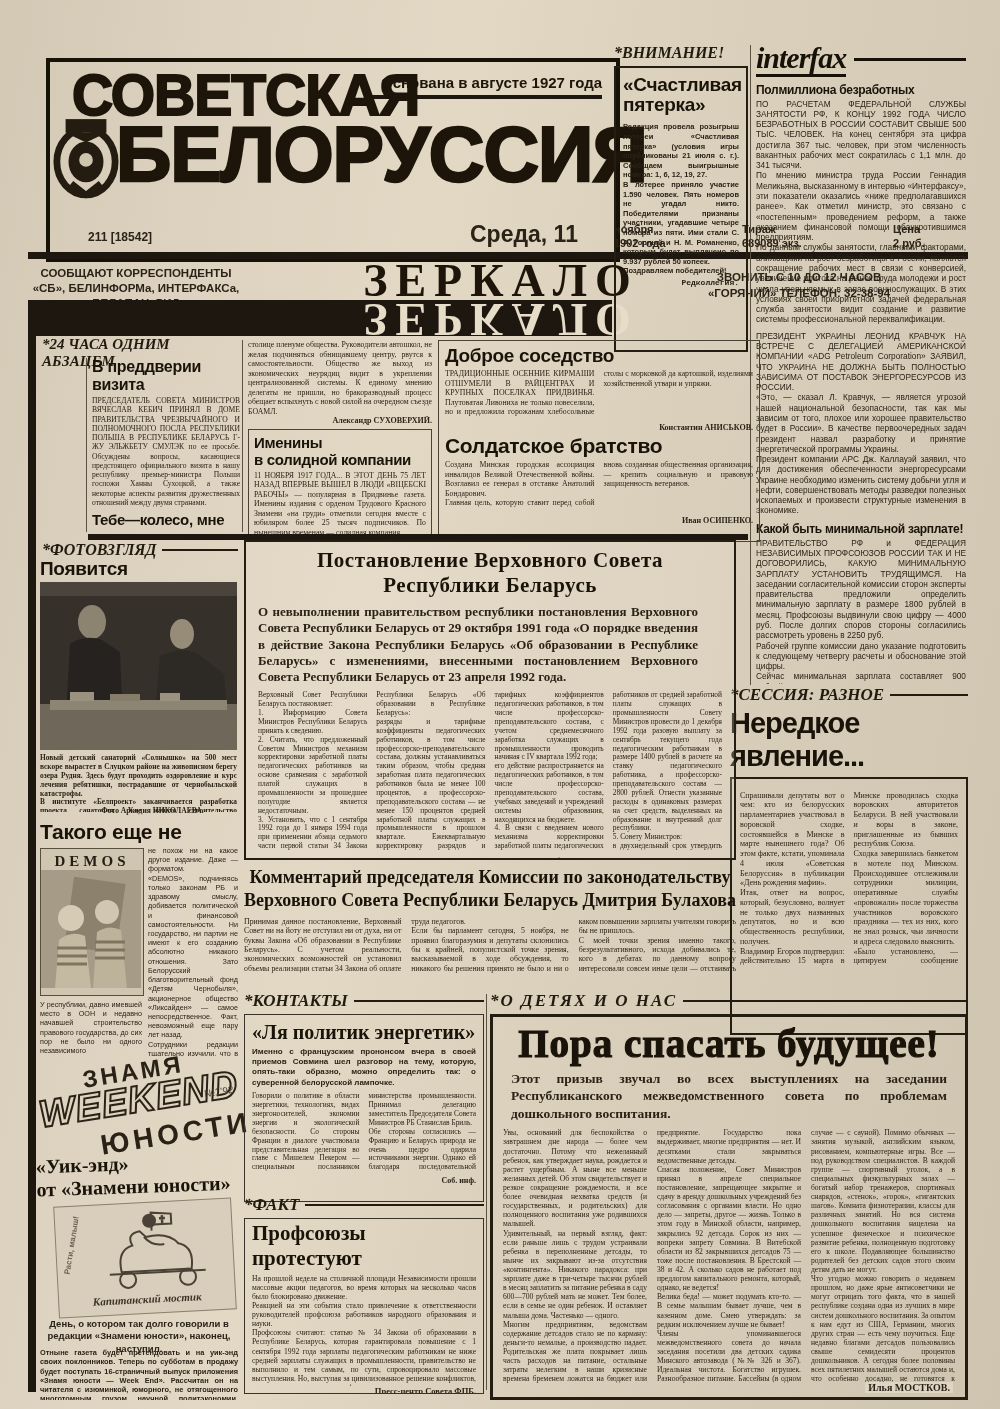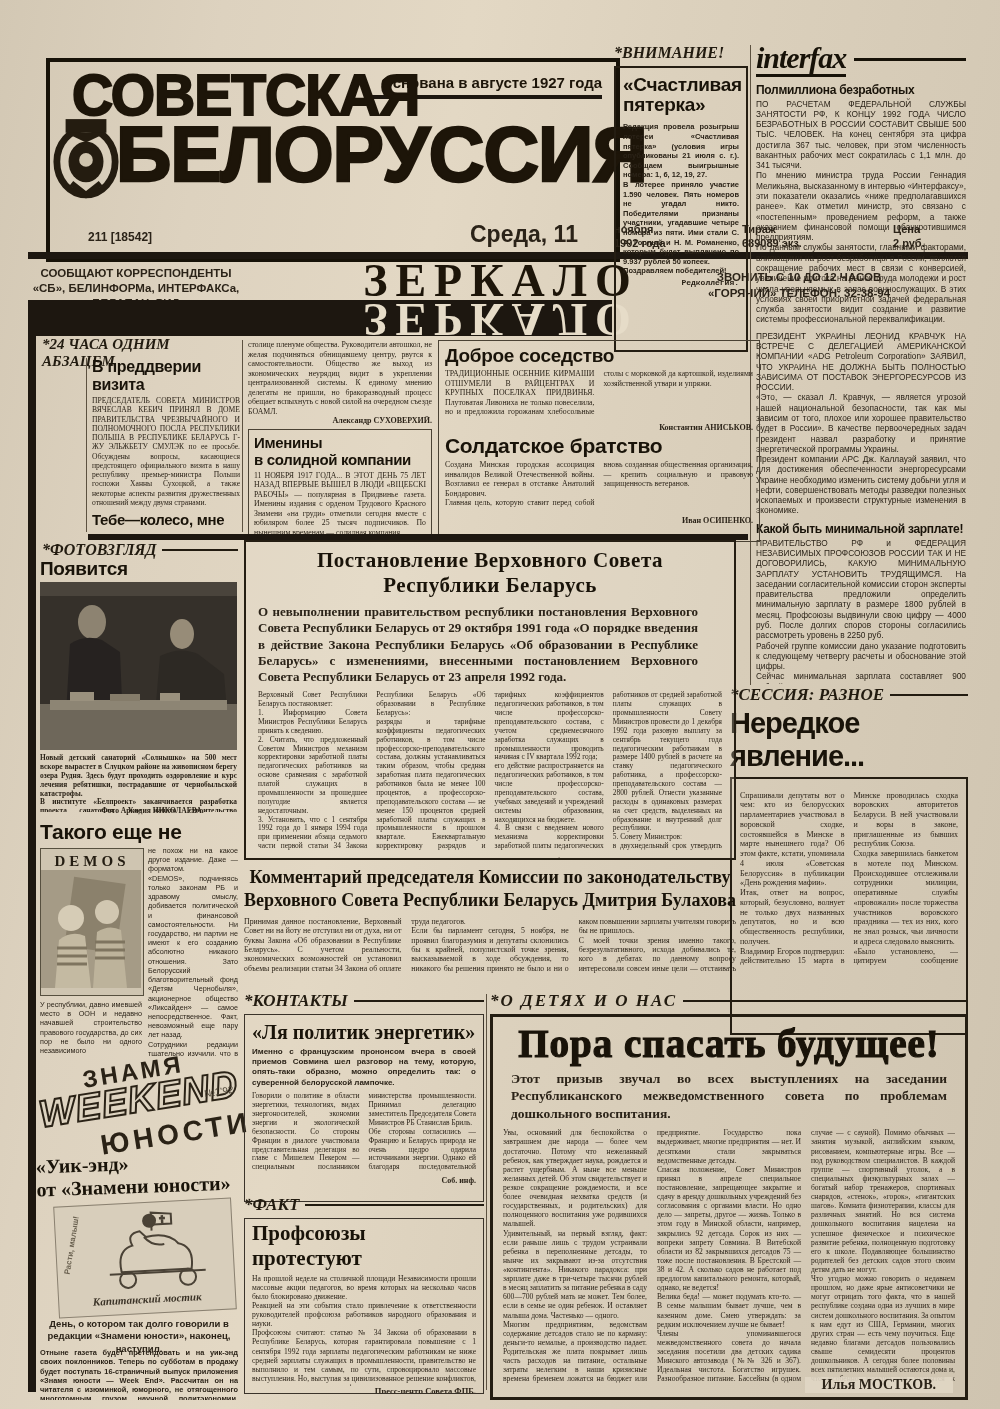--- a/index.html
+++ b/index.html
@@ -311,17 +311,17 @@
       <div class="cols3 serif just pre clip" style="font-size:7.6px;line-height:1.2;margin-top:6px;height:262px;">Увы, оснований для беспокойства о завтрашнем дне народа — более чем достаточно. Потому что нежеланный ребенок, как утверждает наука, рождается и растет ущербным. А ныне все меньше желанных детей. Об этом свидетельствует и резкое сокращение рождаемости, и все более очевидная нехватка средств (и государственных, и родительских) для полноценного воспитания уже родившихся малышей.
 Удивительный, на первый взгляд, факт: если раньше лишь с трудом устраивали ребенка в переполненные детсады, то нынче их закрывают из-за отсутствия «контингента». Никакого парадокса: при зарплате даже в три-четыре тысячи рублей в месяц заплатить за питание ребенка в саду 600—700 рублей мать не может. Тем более, если в семье не один ребенок. И оставляет малыша дома. Частенько — одного.
 Многим предприятиям, ведомствам содержание детсадов стало не по карману: деньги-то немалые, а производство падает. Родительская же плата покрывает лишь часть расходов на питание, остальные затраты нелегким в наши кризисные времена бременем ложатся на бюджет или предприятие. Государство пока выдерживает, многие предприятия — нет. И десятками стали закрываться ведомственные детсады.
 Спасая положение, Совет Министров принял в апреле специальное постановление, запрещающее закрытие и сдачу в аренду дошкольных учреждений без согласования с органами власти. Но одно дело — запреты, другое — жизнь. Только в этом году в Минской области, например, закрылись 92 детсада. Сорок из них — вопреки запрету Совмина. В Витебской области из 82 закрывшихся детсадов 75 — тоже после постановления. В Брестской — 38 и 42. А сколько садов не работает под предлогом капитального ремонта, который, однако, не ведется!
 Велика беда! — может подумать кто-то. — В семье малышам бывает лучше, чем в казенном доме. Смею утверждать: за редким исключением лучше не бывает!
 Члены упоминавшегося межведомственного совета до начала заседания посетили два детских садика Минского автозавода (№№ 326 и 367). Идеальная чистота. Богатство игрушек. Разнообразное питание. Бассейны (в одном случае — с сауной). Помимо обычных — занятия музыкой, английским языком, рисованием, компьютерные игры. Все — под руководством специалистов. В каждой группе — спортивный уголок, а в специальных физкультурных залах — богатый набор тренажеров, спортивных снарядов, «стенок», «горок», «гигантских шагов». Комната физиотерапии, классы для различных занятий. Но вся система дошкольного воспитания нацелена на успешное физическое и психическое развитие ребенка, полноценную подготовку его к школе. Подавляющее большинство родителей без детских садов этого своим детям дать не могут.
 Что угодно можно говорить о недавнем прошлом, но даже ярые антисоветчики не могут отрицать того факта, что в нашей республике создана одна из лучших в мире систем дошкольного воспитания. За опытом к нам едут из США, Германии, многих других стран — есть чему поучиться. Еще недавно благами детсадов пользовались свыше семидесяти процентов дошкольников. А сегодня более половины всех пятилетних малышей остаются дома и, что особенно досадно, не готовятся к школе. Так программируется завтрашнее отставание многих из них в учебе, нередко — в развитии.
 Можно ли равнодушно мириться с подобными фактами, с разрушением системы дошкольного воспитания? Думается, назрела необходимость срочно снизить плату родителей за детсад. В противном случае есть реальная угроза того, что еще не одна тысяча дошкольников перейдет на вынужденное «домашнее воспитание», точнее — домашнее одиночество.
 Увы, идеальный вариант — сделать детсады бесплатными — сегодня нереален. Но снизить плату до пятидесяти процентов стоимости питания (вместо сегодняшних семидесяти) следовало бы. И за счет бюджета, и за счет внебюджетного фонда, привлечения средств предприятий, коммерческих структур всех форм собственности.
 Надо спасать будущее!</div>
-      <div class="sig serif abs" style="right:12px;bottom:4px;font-size:14px;background:rgba(224,214,196,0.9);padding:0 17px;">Илья МОСТКОВ.</div>
+      <div class="sig serif abs" style="right:12px;bottom:4px;font-size:10px;background:rgba(224,214,196,0.9);padding:0 3px;">Илья МОСТКОВ.</div>
     </div>
   </div>
 
 </div>
 
 </body></html>

